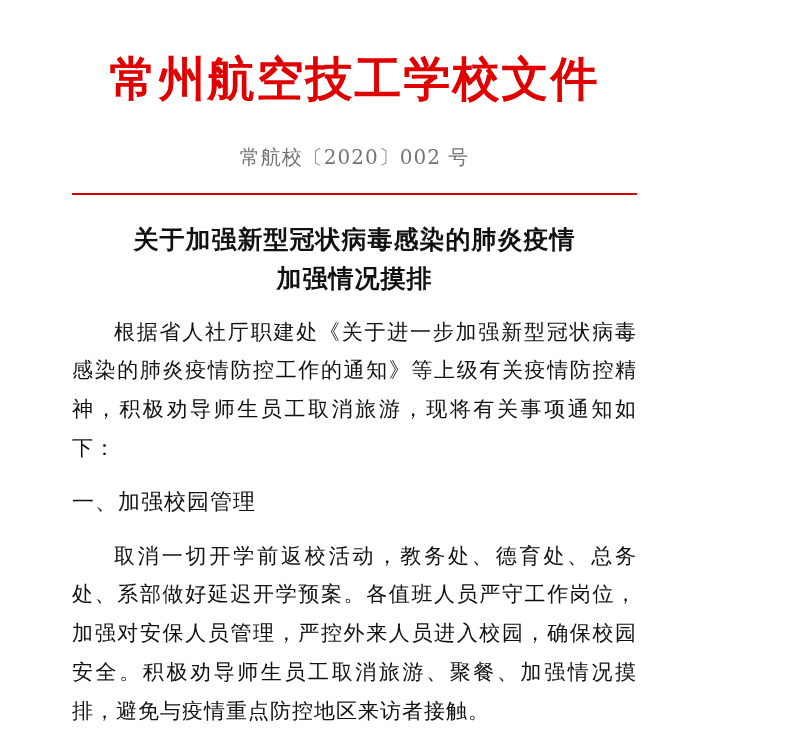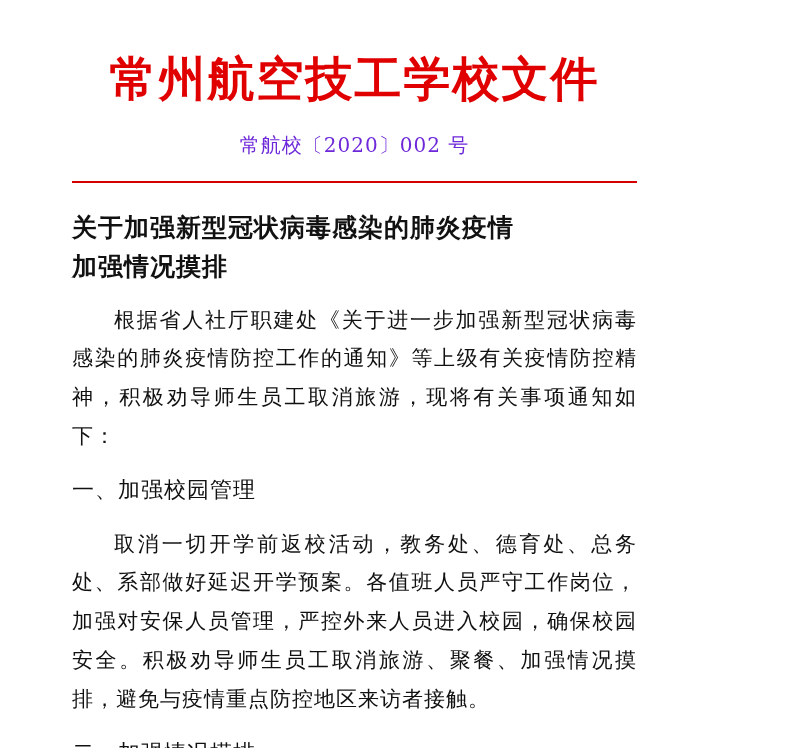--- a/index.html
+++ b/index.html
@@ -28,36 +28,37 @@
     text-align: center;
     color: #e00000;
     font-family: "DejaVu Serif", "Liberation Serif", serif;
     font-weight: bold;
     font-size: 47px;
     letter-spacing: 2px;
     line-height: 1.15;
     white-space: nowrap;
   }
   .doc-number {
-    margin: 4px;
+    margin: 16px;
     padding-top: 22px;
     text-align: center;
     font-size: 20px;
-    color: #6d28d9;
+    color: #737373;
     letter-spacing: 1px;
   }
   .red-rule {
     margin: 22px 0 0 0;
     border: none;
     border-top: 2px solid #d40000;
     height: 0;
   }
   .subject {
     margin: 0;
     padding-top: 26px;
+    text-align: center;
     font-size: 25px;
     font-weight: bold;
     line-height: 1.55;
     letter-spacing: 1px;
   }
   .subject .line {
     display: block;
   }
   .salutation {
     margin: 0;

